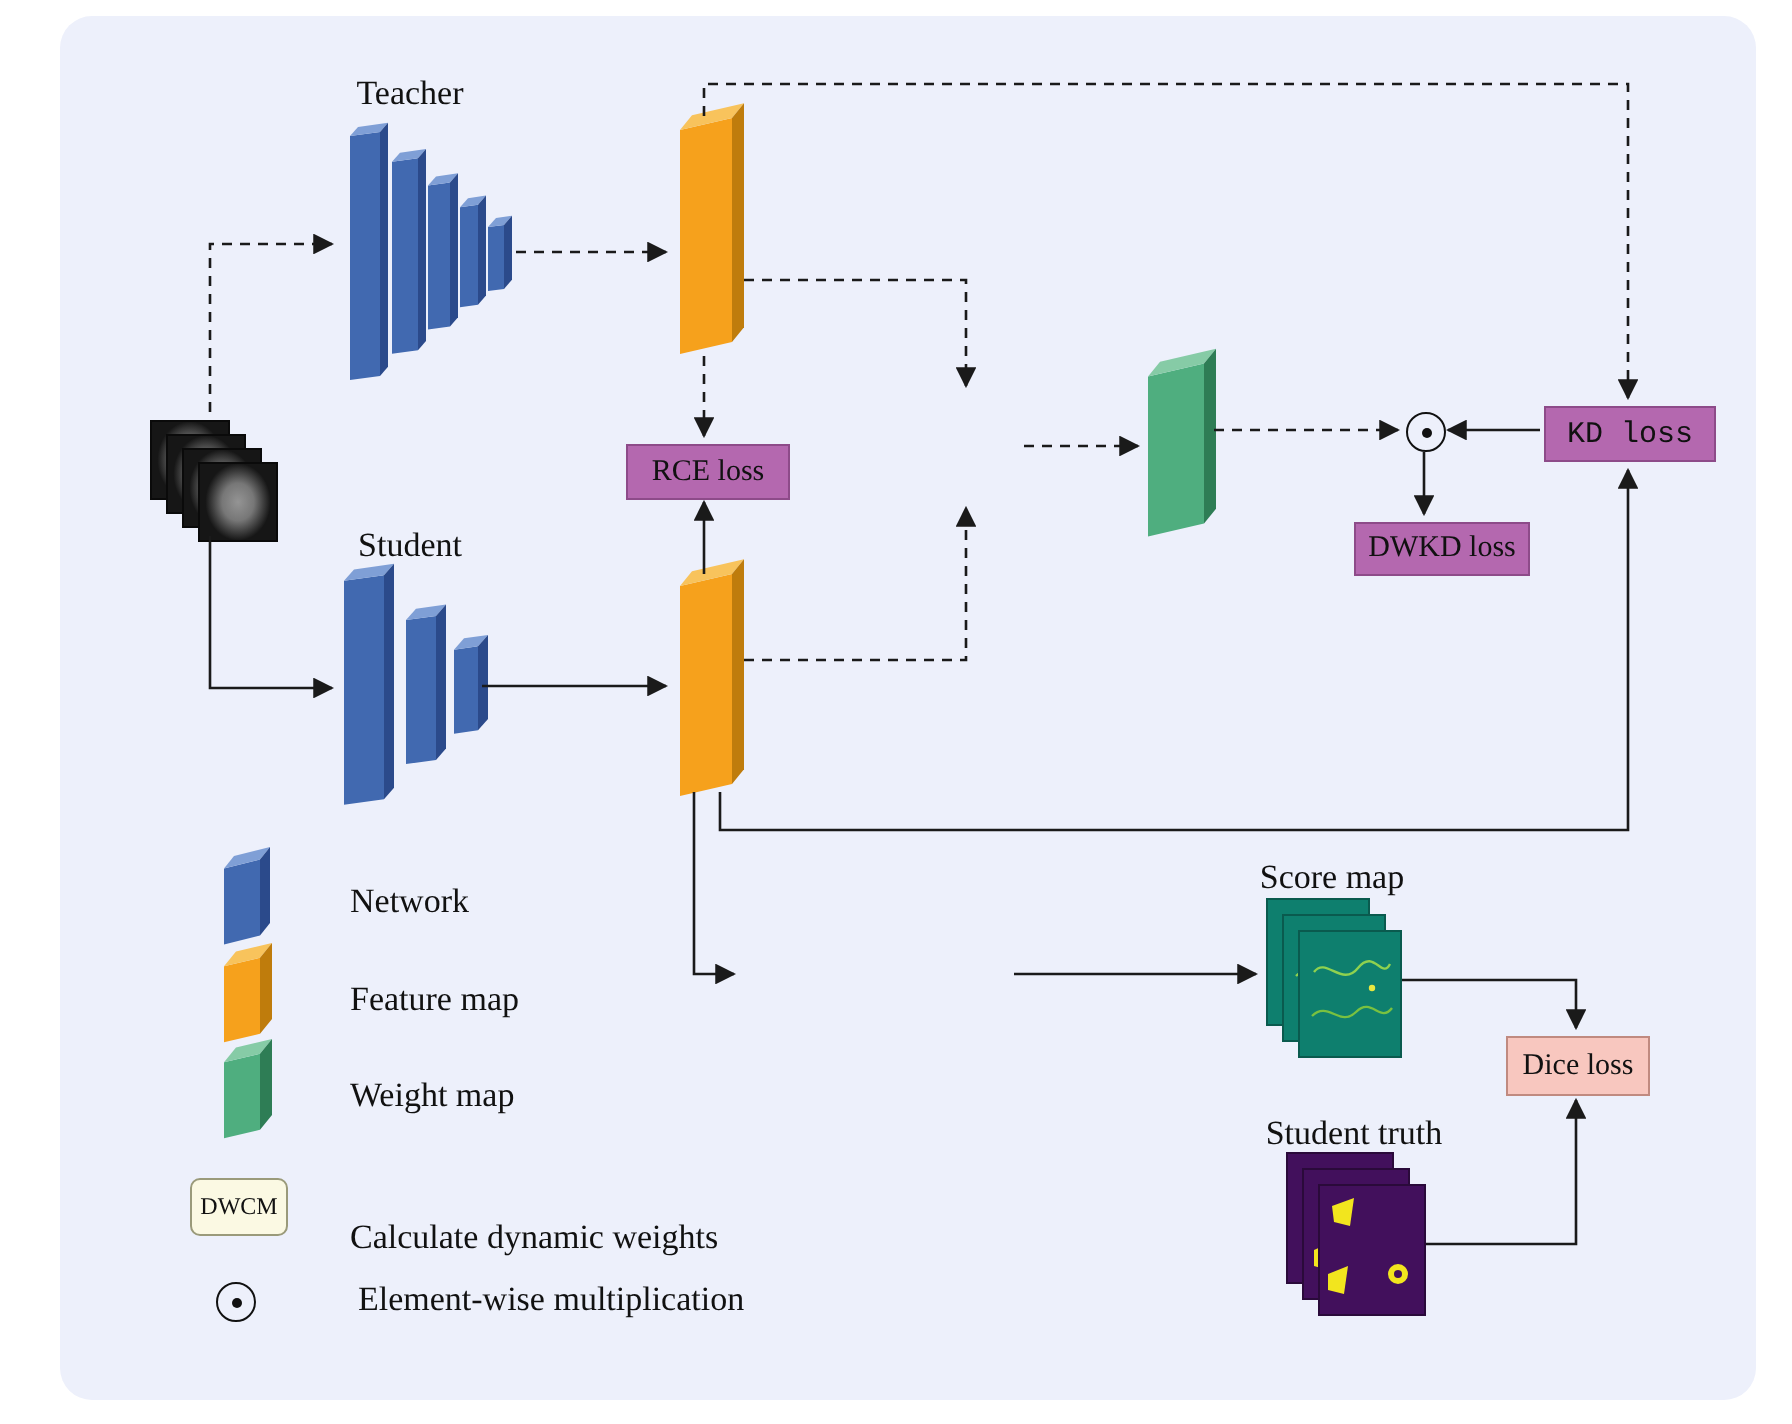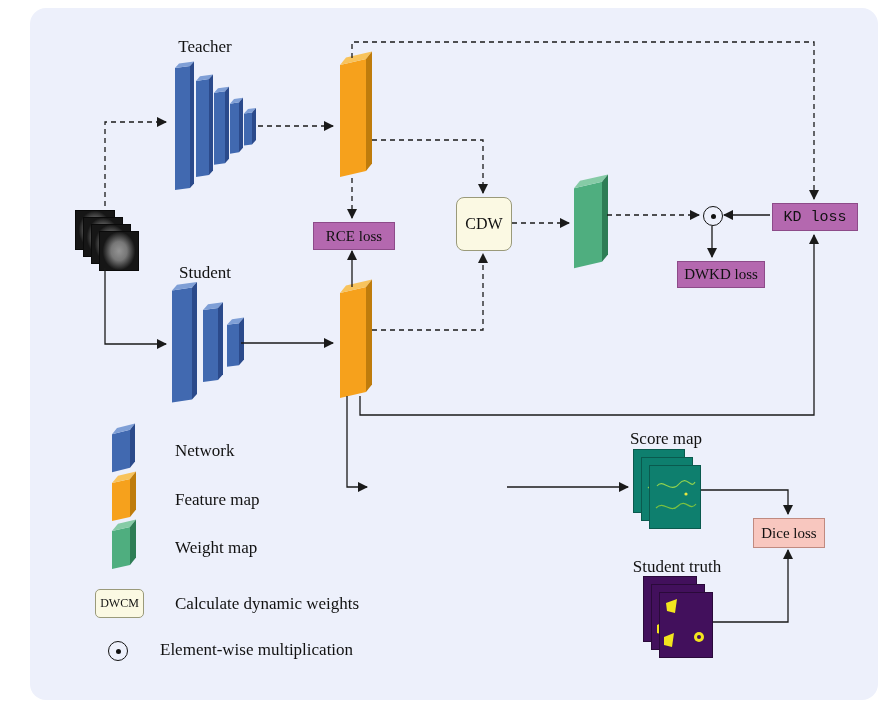--- a/index.html
+++ b/index.html
@@ -99,21 +99,20 @@
     <div class="slab blue" style="left:203px;top:309px;width:15px;height:72px;"></div>
     <div class="slab blue" style="left:227px;top:324px;width:12px;height:42px;"></div>
   </div>
 
   <div class="slab orange" style="left:340px;top:62px;width:26px;height:112px;"></div>
   <div class="slab orange" style="left:340px;top:290px;width:26px;height:105px;"></div>
 
   <div class="slab green" style="left:574px;top:185px;width:28px;height:80px;"></div>
 
   <div class="label-box purple" style="left:313px;top:222px;width:80px;height:26px;">RCE loss</div>
-  <div class="label-box ivory" style="left:456px;top:197px;width:54px;height:52px;">CDW</div>
   <div class="label-box purple" style="left:677px;top:261px;width:86px;height:25px;">DWKD loss</div>
   <div class="label-box purple" style="left:772px;top:203px;width:84px;height:26px;font-family:Liberation Mono, monospace;">KD loss</div>
   <div class="label-box pink" style="left:753px;top:518px;width:70px;height:28px;">Dice loss</div>
 
   <div class="odot" style="left:703px;top:206px;"></div>
 
   <div class="txt center" style="left:616px;top:428px;width:100px;">Score map</div>
   <div>
     <div class="score-map" style="left:633px;top:449px;">
       <svg class="fillsvg" viewBox="0 0 50 62">
@@ -160,18 +159,18 @@
     <div class="slab blue lean" style="left:112px;top:432px;width:18px;height:38px;"></div>
     <div class="txt" style="left:175px;top:440px;">Network</div>
 
     <div class="slab orange" style="left:112px;top:481px;width:18px;height:38px;"></div>
     <div class="txt" style="left:175px;top:489px;">Feature map</div>
 
     <div class="slab green" style="left:112px;top:529px;width:18px;height:38px;"></div>
     <div class="txt" style="left:175px;top:537px;">Weight map</div>
 
     <div class="label-box ivory" style="left:95px;top:589px;width:47px;height:27px;font-size:12px;border-radius:5px;">DWCM</div>
-    <div class="txt" style="left:175px;top:593px;">Calculate dynamic weights</div>
+    <div class="txt" style="left:175px;top:608px;">Calculate dynamic weights</div>
 
     <div class="odot" style="left:108px;top:641px;"></div>
-    <div class="txt" style="left:160px;top:639px;">Element-wise multiplication</div>
+    <div class="txt" style="left:179px;top:639px;">Element-wise multiplication</div>
   </div>
 </div>
 
 </body></html>

